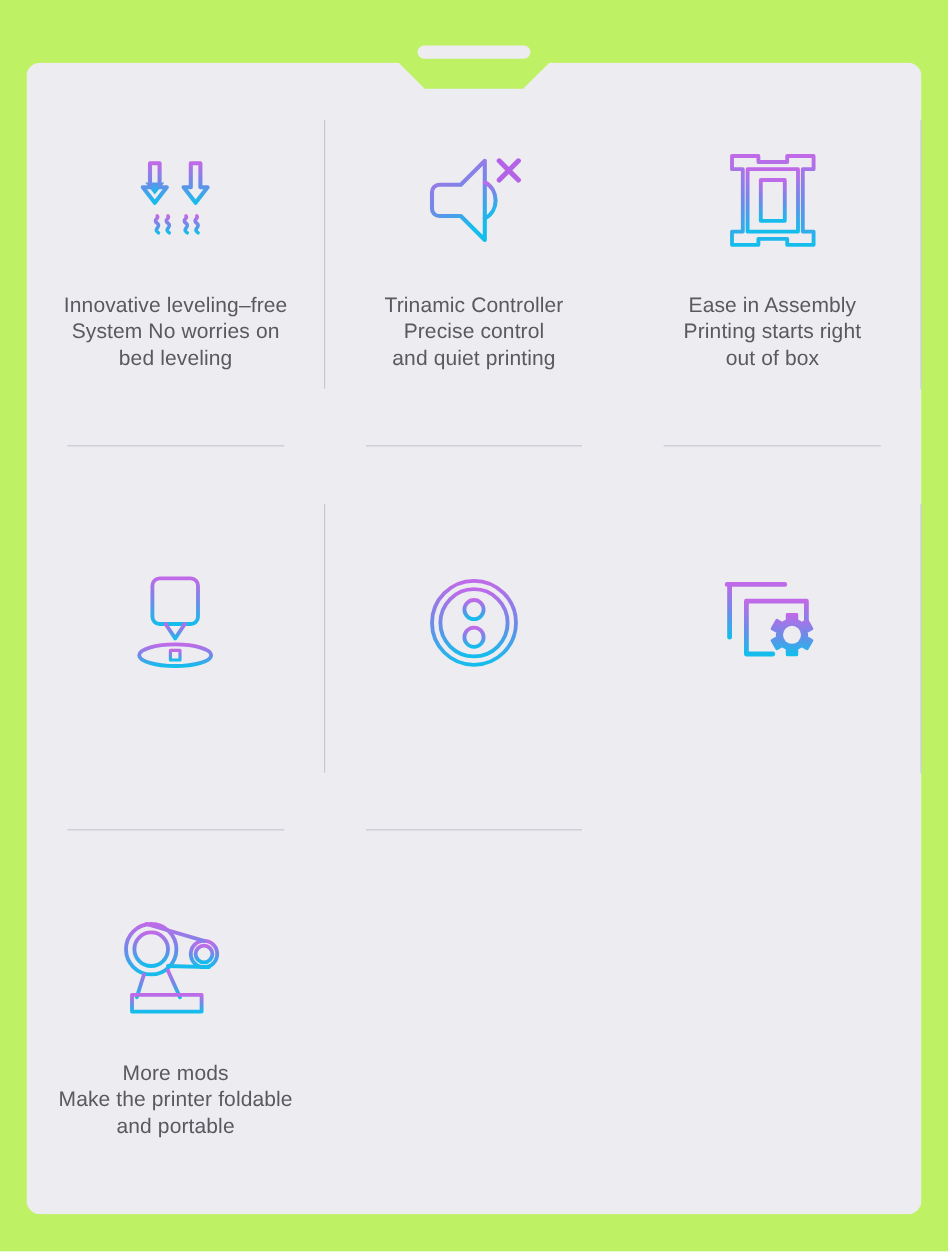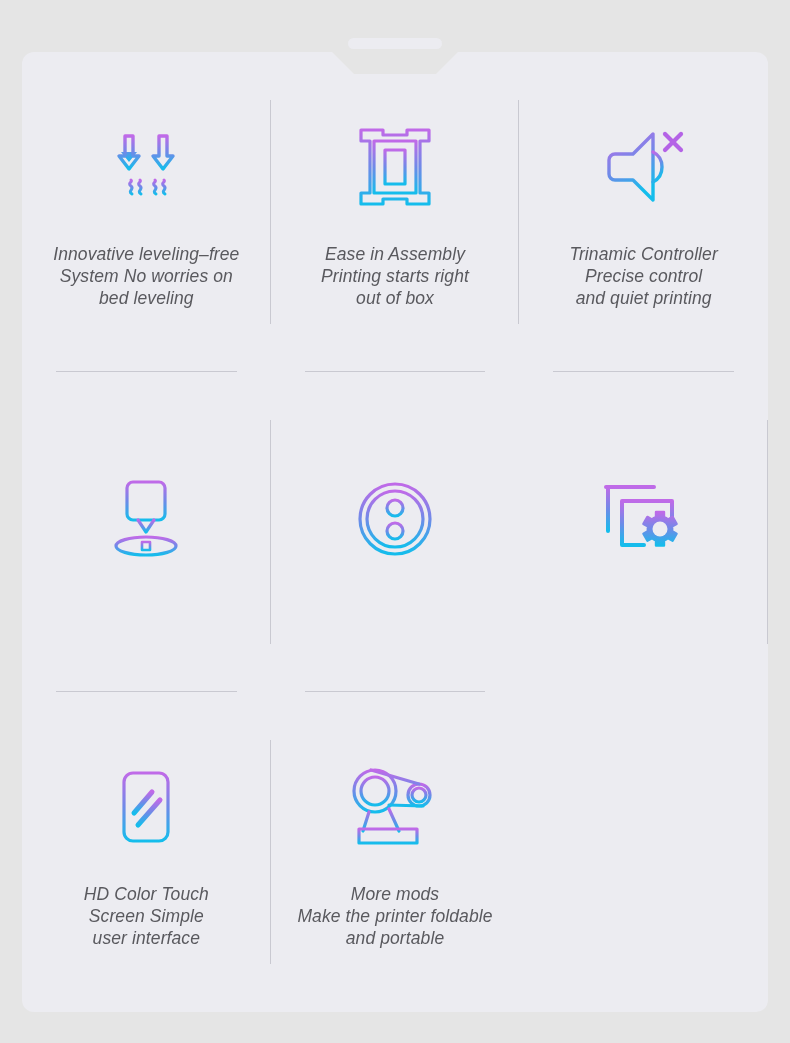--- a/index.html
+++ b/index.html
@@ -12,22 +12,21 @@
     height: 1043px;
     font-family: "Liberation Sans", sans-serif;
     -webkit-font-smoothing: antialiased;
     overflow: hidden;
   }
 
   #page {
     position: relative;
     width: 790px;
     height: 1043px;
-    background: #e5e5e5;
-    font-style: italic;
+    background: #bef264;
   }
 
   
   .notch-pill {
     position: absolute;
     left: 348px;
     top: 38px;
     width: 94px;
     height: 11px;
     border-radius: 6px;
@@ -177,20 +176,37 @@
           <path d="M38 70 c-5 -3 3 -5 -1 -8 c-4 -3 2 -4 0 -6" stroke-width="3"></path>
           <path d="M53 70 c-5 -3 3 -5 -1 -8 c-4 -3 2 -4 0 -6" stroke-width="3"></path>
           <path d="M62 70 c-5 -3 3 -5 -1 -8 c-4 -3 2 -4 0 -6" stroke-width="3"></path>
         </svg>
       </div>
       <div class="caption">Innovative leveling–free
 System No worries on
 bed leveling</div>
     </div>
 
+    <div class="cell r1 hsep">
+      <div class="icon-wrap">
+        <svg width="86" height="82" viewBox="0 0 86 82" fill="none" stroke="url(#gs)" stroke-width="3.4" stroke-linecap="round" stroke-linejoin="round">
+          <path d="M14 28 h18 L52 8 v66 L32 54 h-18 a6 6 0 0 1 -6 -6 v-14 a6 6 0 0 1 6 -6 z"></path>
+          <line x1="32" y1="28" x2="32" y2="54"></line>
+          <path d="M52 26 c12 6 12 24 0 30"></path>
+          <g stroke="#b463e6" stroke-width="4.2">
+            <line x1="64" y1="8" x2="80" y2="24"></line>
+            <line x1="80" y1="8" x2="64" y2="24"></line>
+          </g>
+        </svg>
+      </div>
+      <div class="caption">Trinamic Controller
+Precise control
+and quiet printing</div>
+    </div>
+
     <div class="cell r1 vsep hsep">
       <div class="icon-wrap">
         <svg width="80" height="86" viewBox="0 0 80 86" fill="none" stroke="url(#g)" stroke-width="3.2" stroke-linecap="round" stroke-linejoin="round">
           <path d="M6 6 h22 v5 h24 v-5 h22 v11 h-9 v52 h9 v11 h-22 v-5 h-24 v5 h-22 v-11 h9 v-52 h-9 z"></path>
           <rect x="19" y="17" width="42" height="52"></rect>
           <rect x="30" y="26" width="20" height="34"></rect>
           <g stroke-width="3">
             <line x1="26" y1="31" x2="30" y2="31"></line>
               <line x1="26" y1="38" x2="30" y2="38"></line>
             <line x1="26" y1="45" x2="30" y2="45"></line>
@@ -200,37 +216,20 @@
             <line x1="50" y1="45" x2="54" y2="45"></line>
               <line x1="50" y1="52" x2="54" y2="52"></line>
           </g>
         </svg>
       </div>
       <div class="caption">Ease in Assembly
 Printing starts right
 out of box</div>
     </div>
 
-    <div class="cell r1 hsep">
-      <div class="icon-wrap">
-        <svg width="86" height="82" viewBox="0 0 86 82" fill="none" stroke="url(#gs)" stroke-width="3.4" stroke-linecap="round" stroke-linejoin="round">
-          <path d="M14 28 h18 L52 8 v66 L32 54 h-18 a6 6 0 0 1 -6 -6 v-14 a6 6 0 0 1 6 -6 z"></path>
-          <line x1="32" y1="28" x2="32" y2="54"></line>
-          <path d="M52 26 c12 6 12 24 0 30"></path>
-          <g stroke="#b463e6" stroke-width="4.2">
-            <line x1="64" y1="8" x2="80" y2="24"></line>
-            <line x1="80" y1="8" x2="64" y2="24"></line>
-          </g>
-        </svg>
-      </div>
-      <div class="caption">Trinamic Controller
-Precise control
-and quiet printing</div>
-    </div>
-
     <div class="cell r2 vsep hsep">
       <div class="icon-wrap">
         <svg width="92" height="86" viewBox="0 0 92 86" fill="none" stroke="url(#g)" stroke-width="3.2" stroke-linecap="round" stroke-linejoin="round">
           <rect x="27" y="6" width="38" height="38" rx="6"></rect>
           <g stroke-width="3">
             <line x1="12" y1="18" x2="27" y2="18"></line>
               <line x1="12" y1="26" x2="27" y2="26"></line>
             <line x1="65" y1="18" x2="80" y2="18"></line>
               <line x1="65" y1="26" x2="80" y2="26"></line>
           </g>
@@ -266,34 +265,20 @@
           <path d="M6 8 h48 M8 8 v44"></path>
           <path d="M22 22 h50 v22 M22 22 v44 h22"></path>
           <g transform="translate(56,50)">
             <path d="M0 -17 h8 v5.2 a13 13 0 0 1 4 2.3 l4.6 -2.6 l4 7 l-4.6 2.6 a13 13 0 0 1 0 4.6 l4.6 2.6 l-4 7 l-4.6 -2.6 a13 13 0 0 1 -4 2.3 v5.2 h-8 v-5.2 a13 13 0 0 1 -4 -2.3 l-4.6 2.6 l-4 -7 l4.6 -2.6 a13 13 0 0 1 0 -4.6 l-4.6 -2.6 l4 -7 l4.6 2.6 a13 13 0 0 1 4 -2.3 z" fill="url(#g)" stroke="url(#g)" stroke-width="2.4"></path>
             <circle cx="4" cy="0" r="7.5" fill="#ececf1" stroke="none"></circle>
           </g>
         </svg>
       </div>
     </div>
 
-    <div class="cell r3 vsep">
-      <div class="icon-wrap">
-        <svg width="52" height="76" viewBox="0 0 52 76" fill="none" stroke="url(#g)" stroke-width="3.2" stroke-linecap="round" stroke-linejoin="round">
-          <rect x="4" y="4" width="44" height="68" rx="9"></rect>
-          <g stroke-width="5">
-            <line x1="14" y1="44" x2="32" y2="23"></line>
-            <line x1="18" y1="56" x2="40" y2="31"></line>
-          </g>
-        </svg>
-      </div>
-      <div class="caption">HD Color Touch
-Screen Simple
-user interface</div>
-    </div>
 
     <div class="cell r3">
       <div class="icon-wrap">
         <svg width="92" height="80" viewBox="0 0 92 80" fill="none" stroke="url(#g)" stroke-width="3.2" stroke-linecap="round" stroke-linejoin="round">
           <circle cx="26" cy="24" r="21"></circle>
           <circle cx="26" cy="24" r="14"></circle>
           <circle cx="70" cy="28" r="11"></circle>
           <circle cx="70" cy="28" r="7"></circle>
           <path d="M22 3 L70 17 M40 38 L74 39"></path>
           <path d="M20 45 L14 64 M40 42 L50 64"></path>

